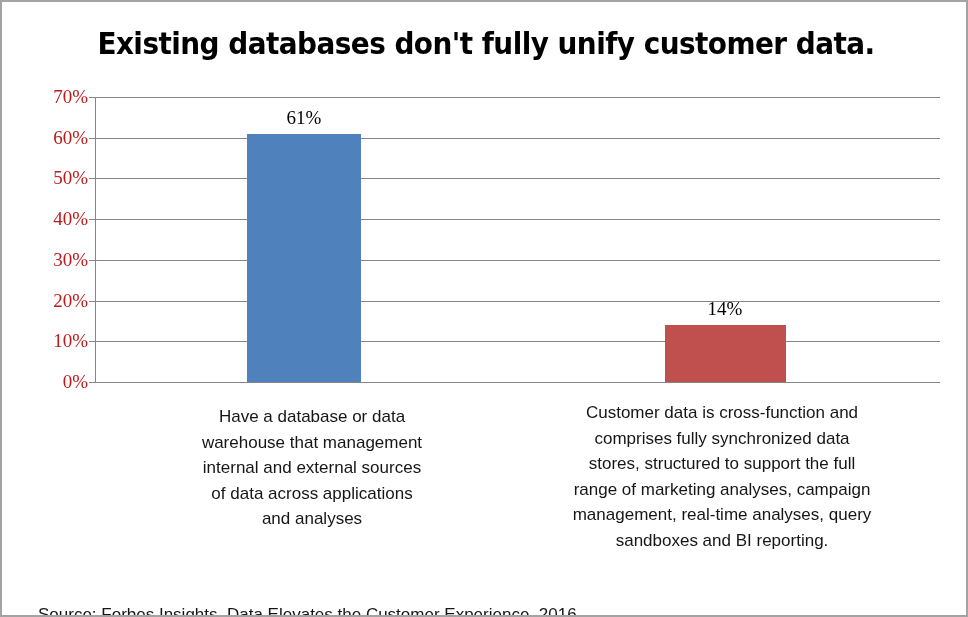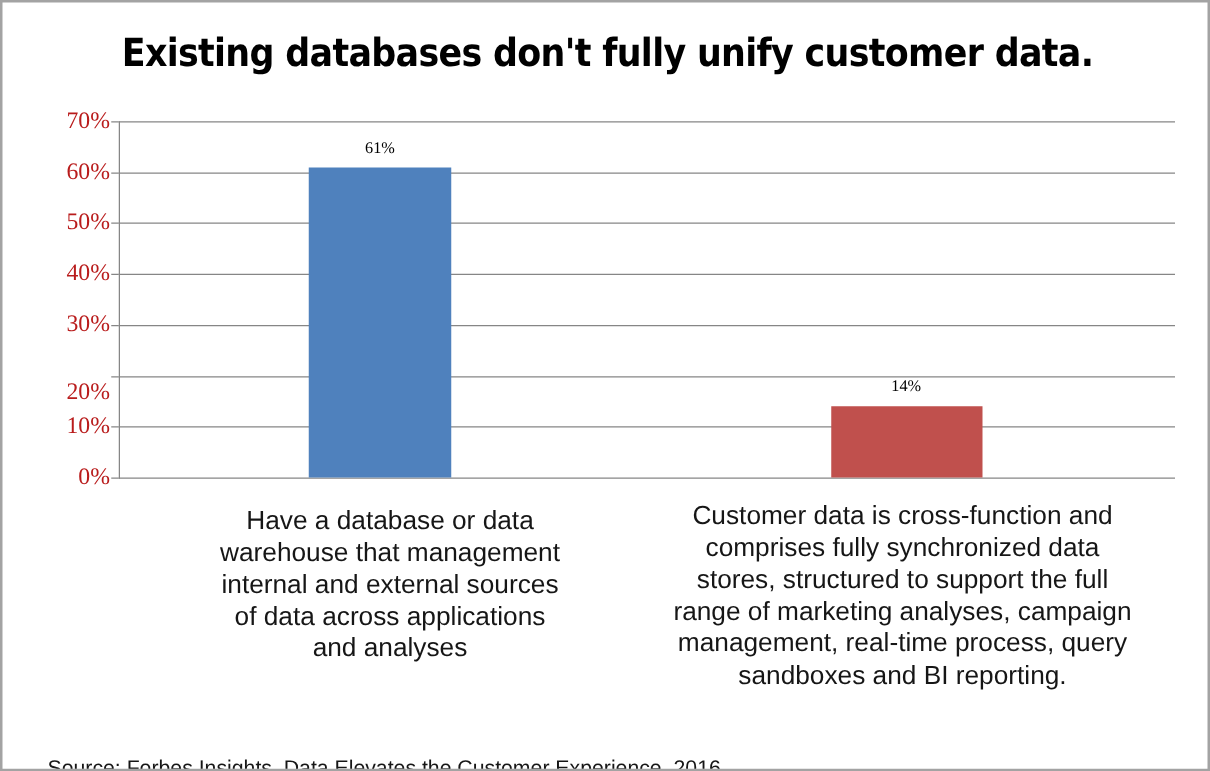--- a/index.html
+++ b/index.html
@@ -95,31 +95,31 @@
   
   .bar {
     position: absolute;
     box-sizing: border-box;
   }
 
   .bar-value {
     position: absolute;
     text-align: center;
     font-family: "Liberation Serif", serif;
-    font-size: 13px;
+    font-size: 19px;
     line-height: 19px;
     color: #000000;
   }
 
   
   .cat-label {
     position: absolute;
     text-align: center;
     font-family: "Liberation Sans", sans-serif;
-    font-size: 21px;
+    font-size: 17px;
     line-height: 25.5px;
     color: #161616;
   }
 
   
   #source-note {
     position: absolute;
     left: 36px;
     top: 578px;
     font-family: "Liberation Sans", sans-serif;
@@ -133,21 +133,21 @@
 </head>
 <body>
 
 <div id="canvas">
 
   <div id="chart-title">Existing databases don't fully unify customer data.</div>
 
   <div id="y-axis-labels">
       <div class="y-label" style="top: 370px;">0%</div>
       <div class="y-label" style="top: 329.286px;">10%</div>
-      <div class="y-label" style="top: 288.571px; margin-top: 13px;">20%</div>
+      <div class="y-label" style="top: 288.571px;">20%</div>
       <div class="y-label" style="top: 247.857px;">30%</div>
       <div class="y-label" style="top: 207.143px;">40%</div>
       <div class="y-label" style="top: 166.429px;">50%</div>
       <div class="y-label" style="top: 125.714px;">60%</div>
       <div class="y-label" style="top: 85px;">70%</div>
     </div>
 
   <div id="axis-line"></div>
 
   <div id="plot-area">
@@ -180,16 +180,16 @@
       <div>of data across applications</div>
       <div>and analyses</div>
     </div>
     <div class="bar" style="left: 662.5px; top: 323px; width: 121px; height: 57px; background: rgb(192, 80, 77);"></div>
     <div class="bar-value" style="left: 663px; width: 120px; top: 297px;">14%</div>
     <div class="cat-label" style="left: 520px; width: 400px; top: 398px;">
       <div>Customer data is cross-function and</div>
       <div>comprises fully synchronized data</div>
       <div>stores, structured to support the full</div>
       <div>range of marketing analyses, campaign</div>
-      <div>management, real-time process, query</div>
+      <div>management, real-time analyses, query</div>
       <div>sandboxes and BI reporting.</div>
     </div>
   </div>
 
 </body></html>

